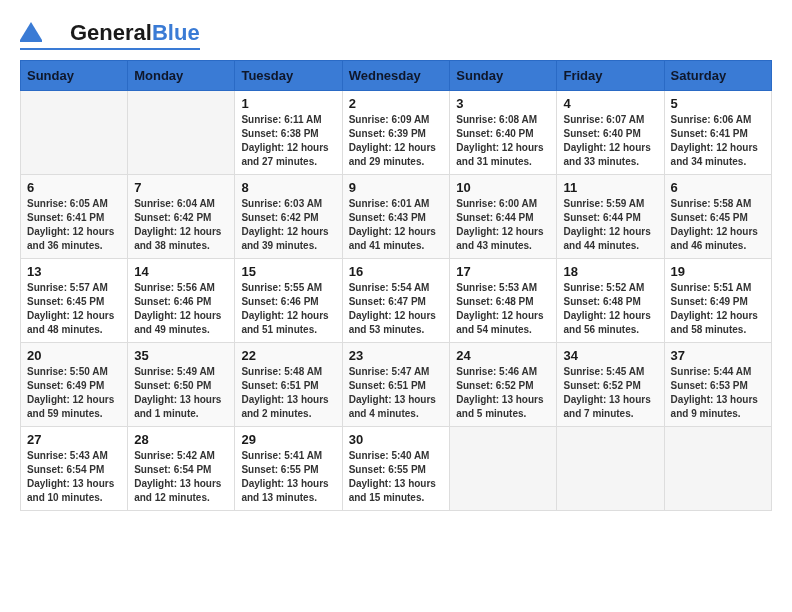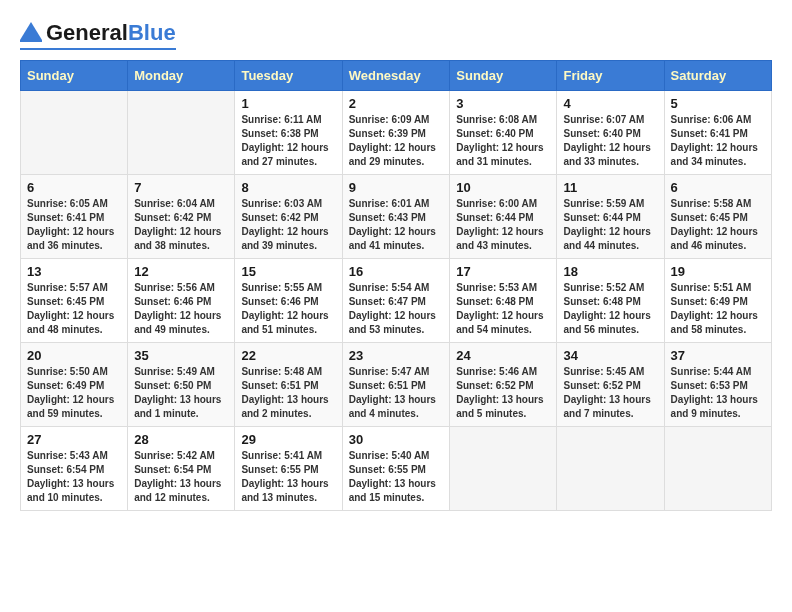--- a/index.html
+++ b/index.html
@@ -34,21 +34,21 @@
       color: #444;
       margin-top: 2px;
     }
     .calendar {
       width: 100%;
       border-collapse: collapse;
       border: 1px solid #ccc;
     }
     .calendar th {
       background: #3a7bd5;
-      color: #fef9c3;
+      color: #0f172a;
       font-size: 13px;
       font-weight: bold;
       padding: 7px 6px;
       text-align: left;
       border: 1px solid #2a6ac5;
     }
     .calendar td {
       vertical-align: top;
       padding: 5px 6px;
       border: 1px solid #ddd;
@@ -73,21 +73,21 @@
       color: #333;
       font-weight: bold;
     }
     .empty { background: #f5f5f5; }
   </style>
 </head>
 <body>
 
 <div class="header">
   <div class="logo">
-  <div style="display:flex;align-items:center;">
+  <div style="display:flex;align-items:center;gap:24px;">
     <div style="margin-right:4px;">
       <svg width="22" height="22" viewBox="0 0 22 22">
         <polygon points="11,2 22,20 0,20" fill="#3a7bd5"></polygon>
         <rect x="0" y="20" width="22" height="2" fill="#3a7bd5"></rect>
       </svg>
     </div>
     <div>
       <div style="font-size:22px;font-weight:bold;line-height:1.1;"><span style="color:#1a1a1a;">General</span><span style="color:#3a7bd5;">Blue</span></div>
     </div>
   </div>
@@ -165,21 +165,21 @@
           <div class="day-number">6</div>
           <div class="day-info">Sunrise: 5:58 AM<br>Sunset: 6:45 PM<br>Daylight: 12 hours and 46 minutes.</div>
         </td>
       </tr>
       <tr>
         <td>
           <div class="day-number">13</div>
           <div class="day-info">Sunrise: 5:57 AM<br>Sunset: 6:45 PM<br>Daylight: 12 hours and 48 minutes.</div>
         </td>
         <td>
-          <div class="day-number">12</div>
+          <div class="day-number">14</div>
           <div class="day-info">Sunrise: 5:56 AM<br>Sunset: 6:46 PM<br>Daylight: 12 hours and 49 minutes.</div>
         </td>
         <td>
           <div class="day-number">15</div>
           <div class="day-info">Sunrise: 5:55 AM<br>Sunset: 6:46 PM<br>Daylight: 12 hours and 51 minutes.</div>
         </td>
         <td>
           <div class="day-number">16</div>
           <div class="day-info">Sunrise: 5:54 AM<br>Sunset: 6:47 PM<br>Daylight: 12 hours and 53 minutes.</div>
         </td>

